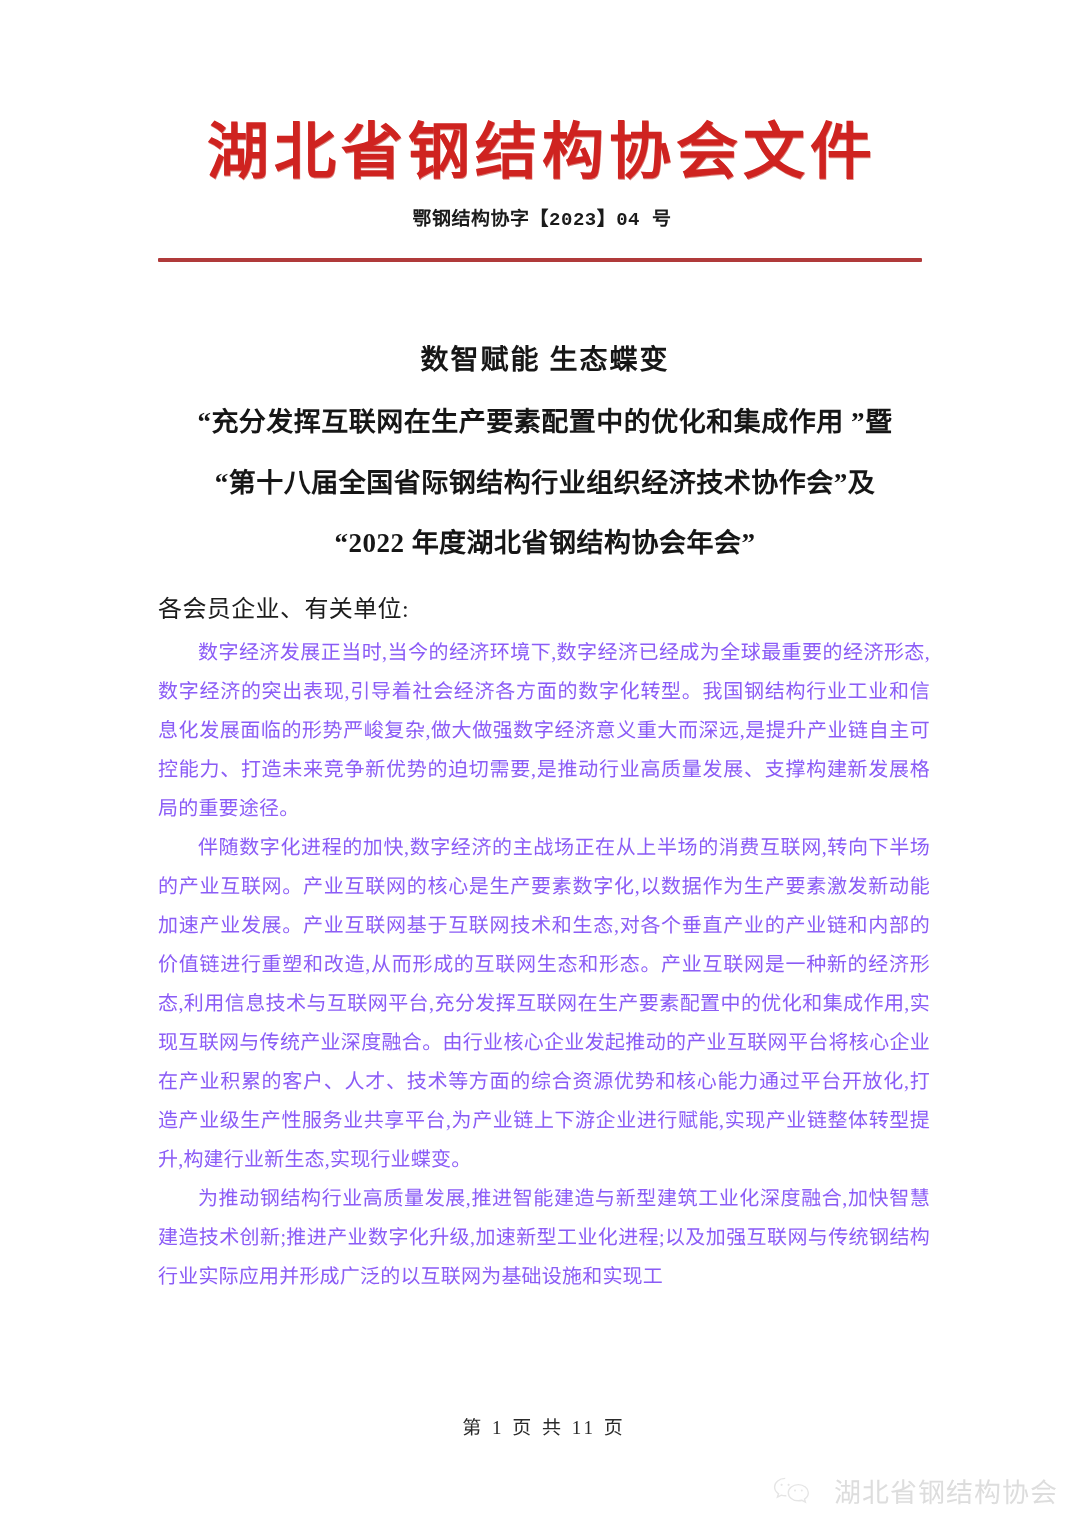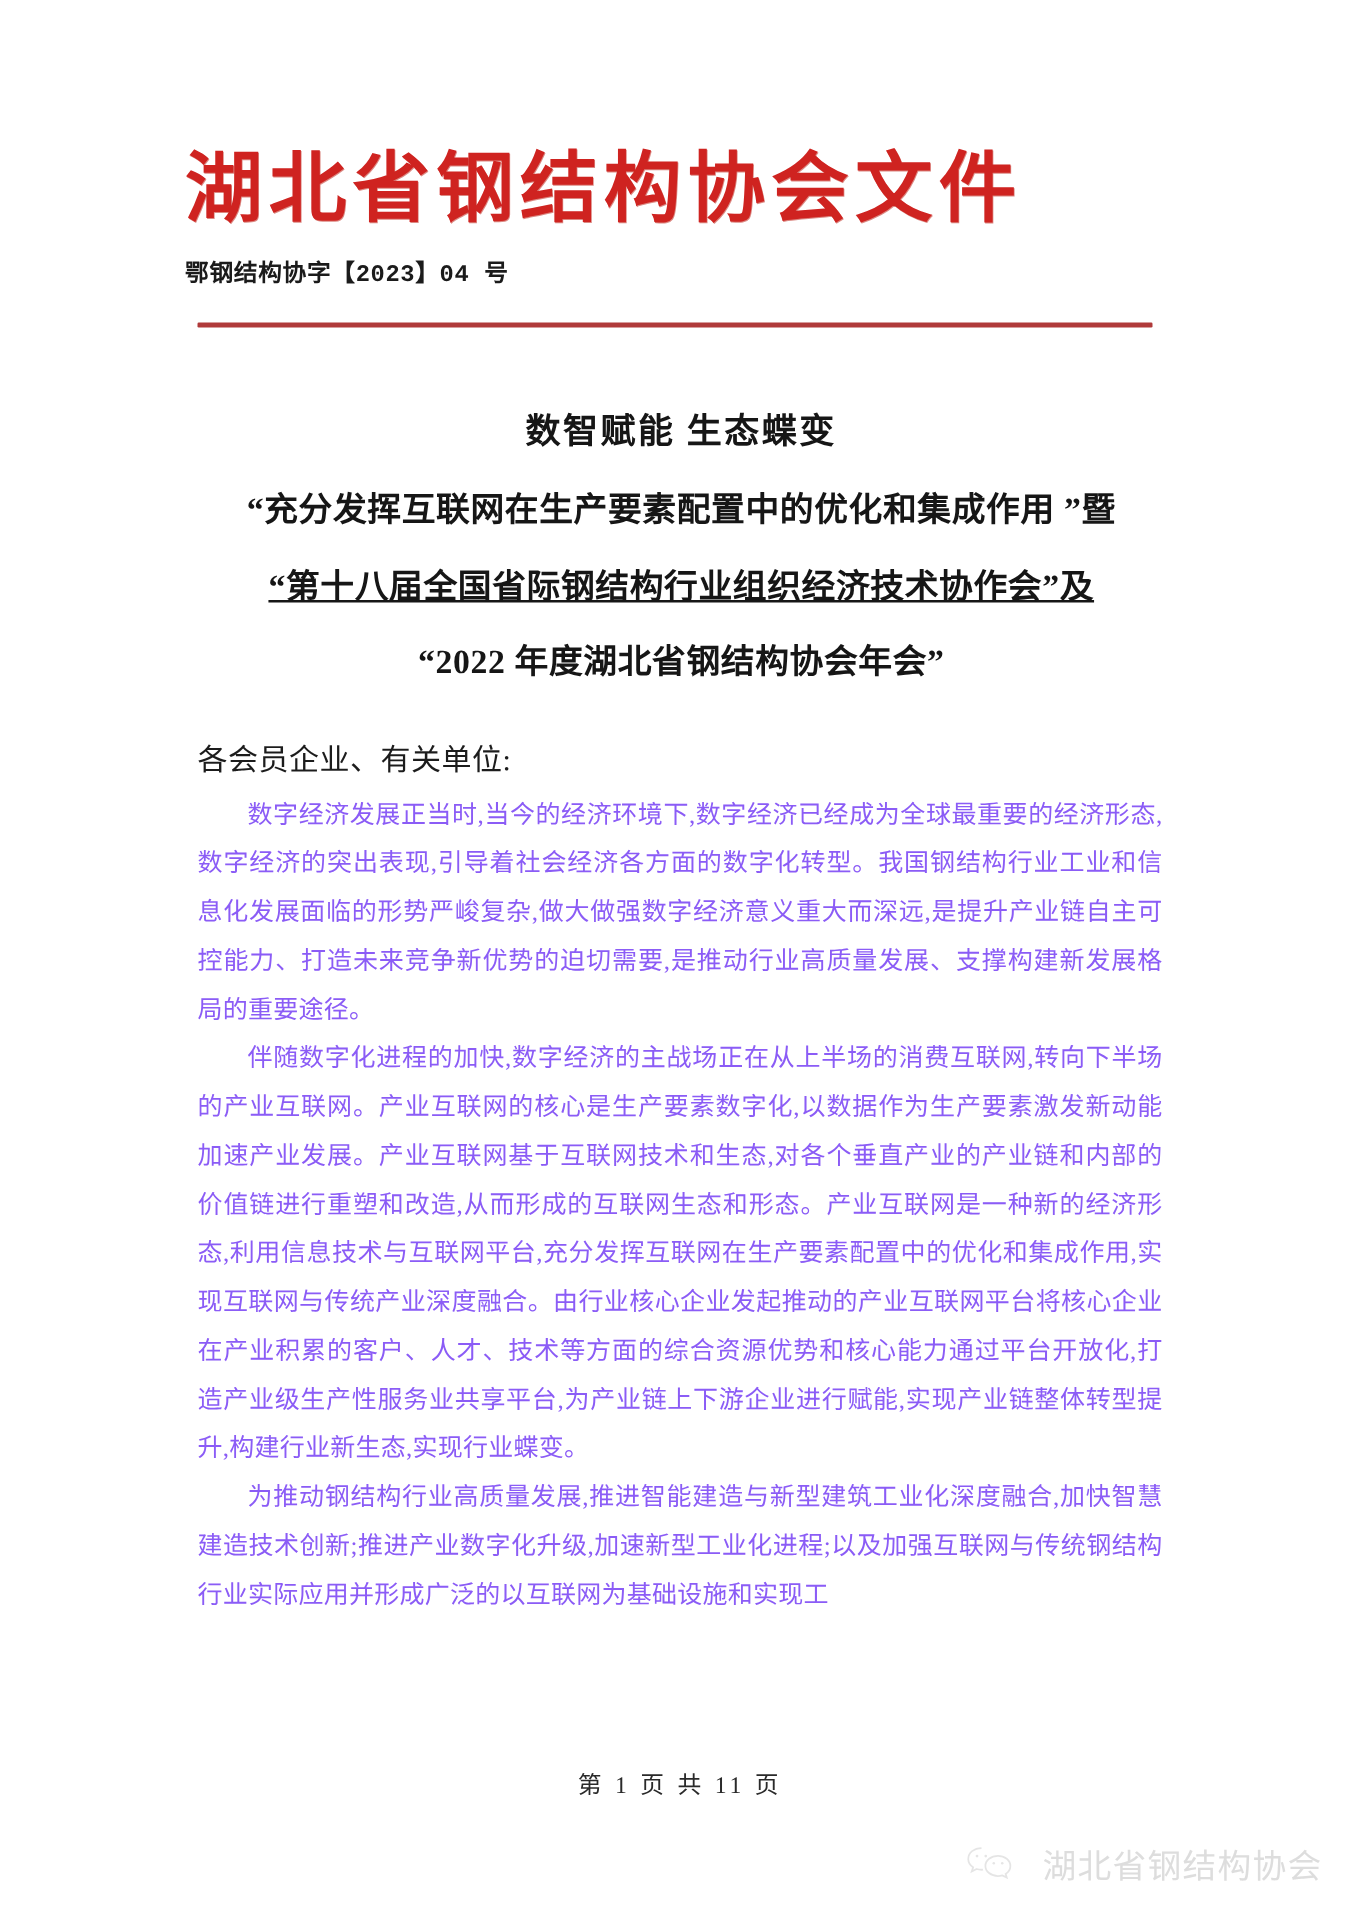--- a/index.html
+++ b/index.html
@@ -21,23 +21,24 @@
     position: absolute;
     left: 0; top: 0;
     width: 1080px;
     height: 1528px;
     background: #ffffff;
   }
 
   
   .masthead {
     position: absolute;
-    left: 148px;
+    left: 160px;
     top: 118px;
     width: 764px;
+    text-align: center;
   }
   .masthead-title {
     font-family: "Liberation Serif", "DejaVu Serif", serif;
     font-weight: 700;
     font-size: 62px;
     line-height: 1.12;
     letter-spacing: 5px;
     color: #cf2320;
     text-shadow: 0.6px 0.6px 0 rgba(190,40,30,0.55);
     white-space: nowrap;
@@ -70,31 +71,32 @@
     width: 790px;
     text-align: center;
   }
   .title-main {
     font-weight: 700;
     font-size: 28px;
     letter-spacing: 2px;
     line-height: 1.3;
     color: #161616;
     white-space: nowrap;
+    margin-top: 14px;
   }
   .title-sub {
     font-weight: 700;
     font-size: 27px;
     letter-spacing: 0.5px;
     line-height: 1.35;
     color: #161616;
     margin-top: 26px;
     white-space: nowrap;
   }
-  .title-sub.l3 { margin-top: 24px; text-decoration: underline; }
+  .title-sub.l3 { margin-top: 24px; }
   .title-sub.l4 { margin-top: 24px; }
 
   
   .body-block {
     position: absolute;
     left: 158px;
     top: 586px;
     width: 772px;
   }
   .salutation {

